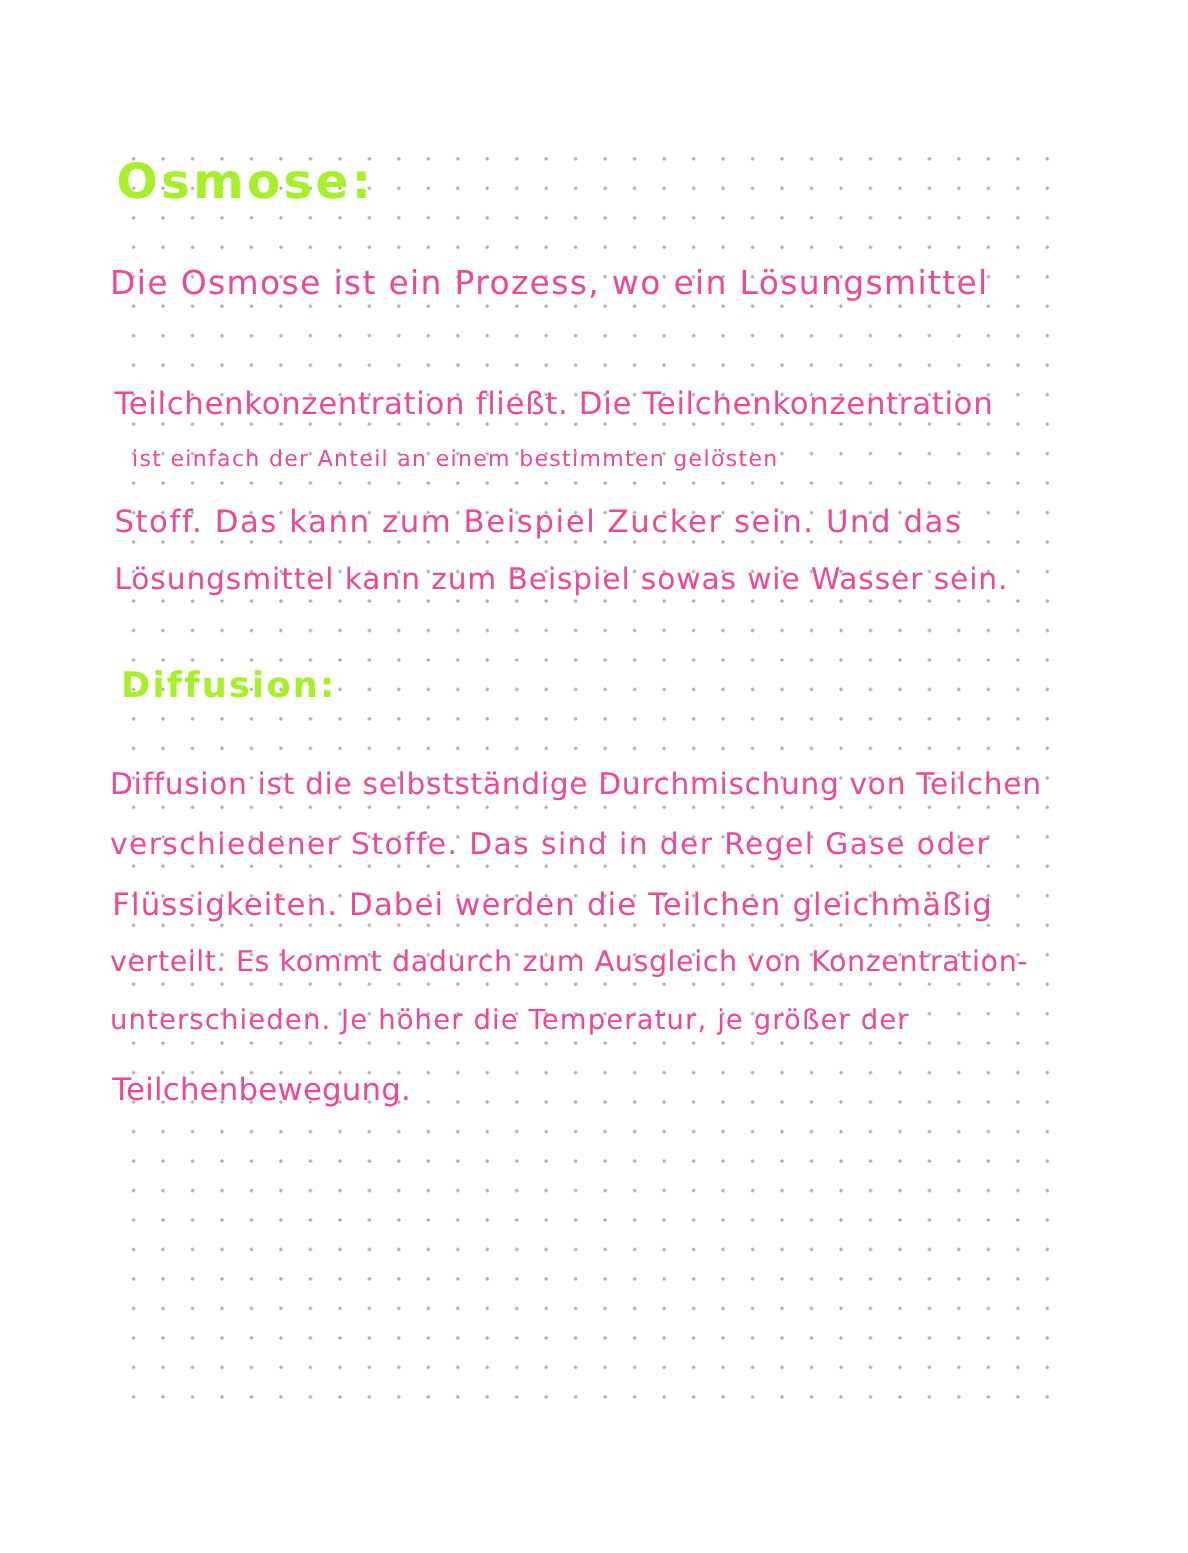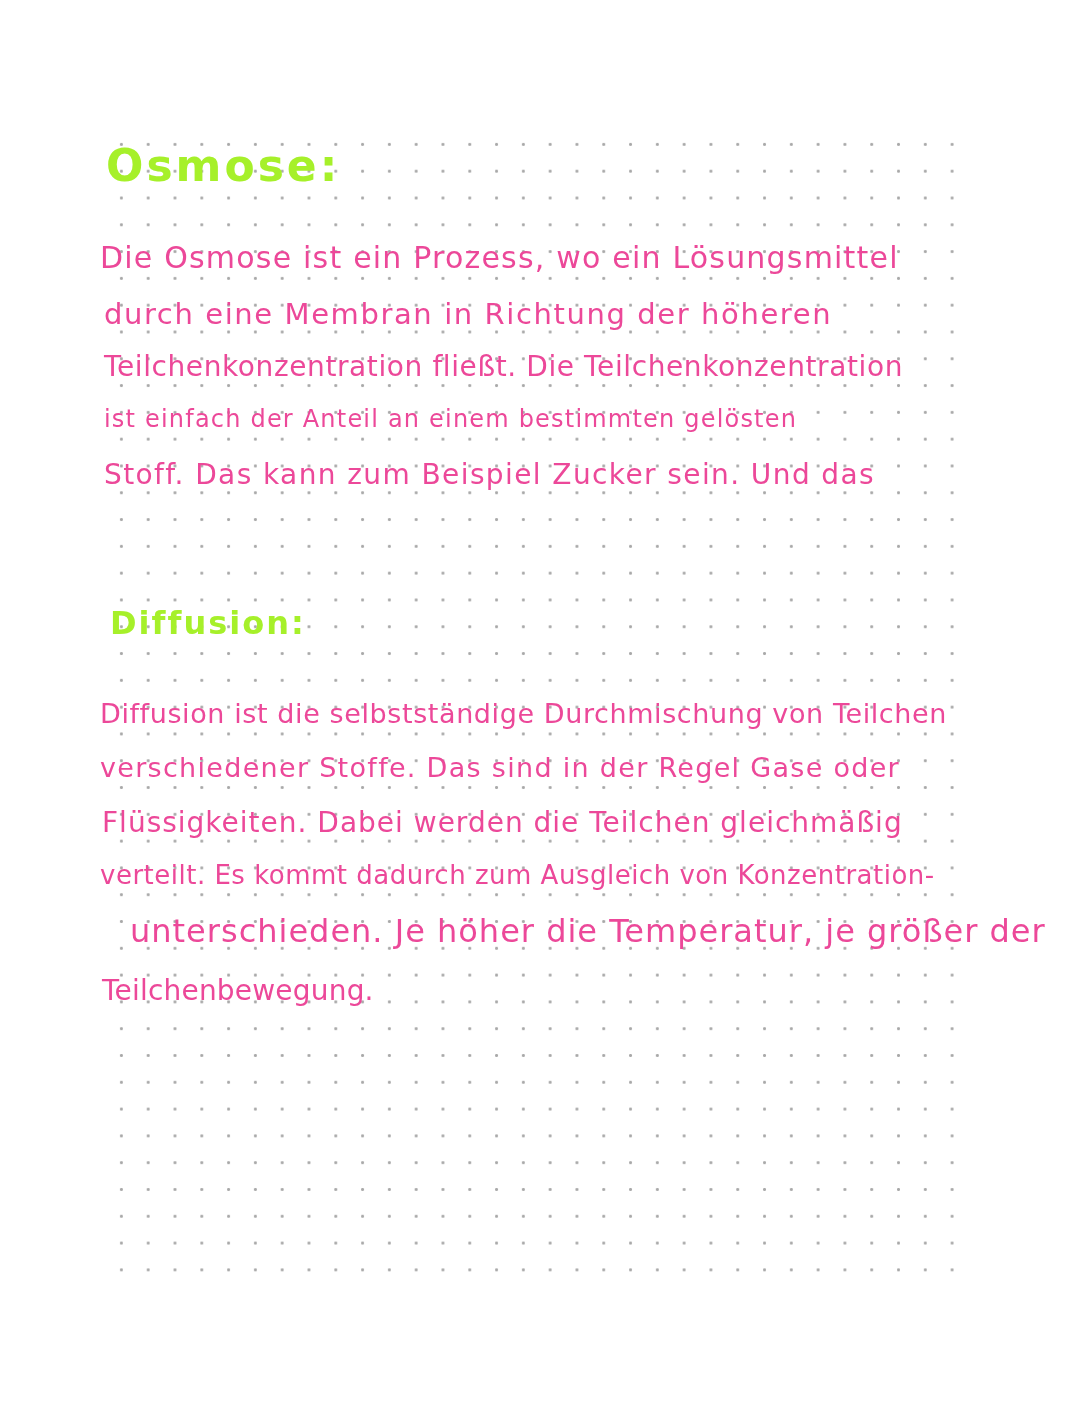--- a/index.html
+++ b/index.html
@@ -44,26 +44,26 @@
   </style>
 </head>
 <body>
 
 <div class="page">
   <div class="dot-grid"></div>
 
   <h1 class="heading h-osmose">Osmose:</h1>
 
   <p class="line" style="left:100px; top:240px; font-size:30px; letter-spacing:1.2px;">Die Osmose ist ein Prozess, wo ein Lösungsmittel</p>
-  <p class="line" style="left:104px; top:297px; font-size:29px; letter-spacing:1.6px;">durch eine Membran in Richtung der höheren</p>
   <p class="line" style="left:104px; top:350px; font-size:28px; letter-spacing:0.6px;">Teilchenkonzentration fließt. Die Teilchenkonzentration</p>
-  <p class="line" style="left:104px; top:405px; font-size:24px; letter-spacing:1.2px;">ist einfach der Anteil an einem bestimmten gelösten</p>
+  <p class="line" style="left:120px; top:405px; font-size:20px; letter-spacing:1.2px;">ist einfach der Anteil an einem bestimmten gelösten</p>
   <p class="line" style="left:104px; top:458px; font-size:28px; letter-spacing:1.4px;">Stoff. Das kann zum Beispiel Zucker sein. Und das</p>
+  <p class="line" style="left:104px; top:511px; font-size:27px; letter-spacing:0.8px;">Lösungsmittel kann zum Beispiel sowas wie Wasser sein.</p>
 
   <h1 class="heading h-diffusion">Diffusion:</h1>
 
   <p class="line" style="left:100px; top:752px; font-size:27px; letter-spacing:1.3px;">verschiedener Stoffe. Das sind in der Regel Gase oder</p>
   <p class="line" style="left:100px; top:698px; font-size:27px; letter-spacing:0.6px;">Diffusion ist die selbstständige Durchmischung von Teilchen</p>
   <p class="line" style="left:102px; top:806px; font-size:28px; letter-spacing:1.0px;text-align:center;">Flüssigkeiten. Dabei werden die Teilchen gleichmäßig</p>
   <p class="line" style="left:100px; top:860px; font-size:26px; letter-spacing:0.5px;">verteilt. Es kommt dadurch zum Ausgleich von Konzentration-</p>
-  <p class="line" style="left:100px; top:912px; font-size:32px; letter-spacing:1.0px;margin-left:30px;">unterschieden. Je höher die Temperatur, je größer der</p>
+  <p class="line" style="left:100px; top:912px; font-size:25px; letter-spacing:1.0px;">unterschieden. Je höher die Temperatur, je größer der</p>
   <p class="line" style="left:102px; top:964px; font-size:28px; letter-spacing:0.2px;margin-top:10px;">Teilchenbewegung.</p>
 </div>
 
 </body></html>

